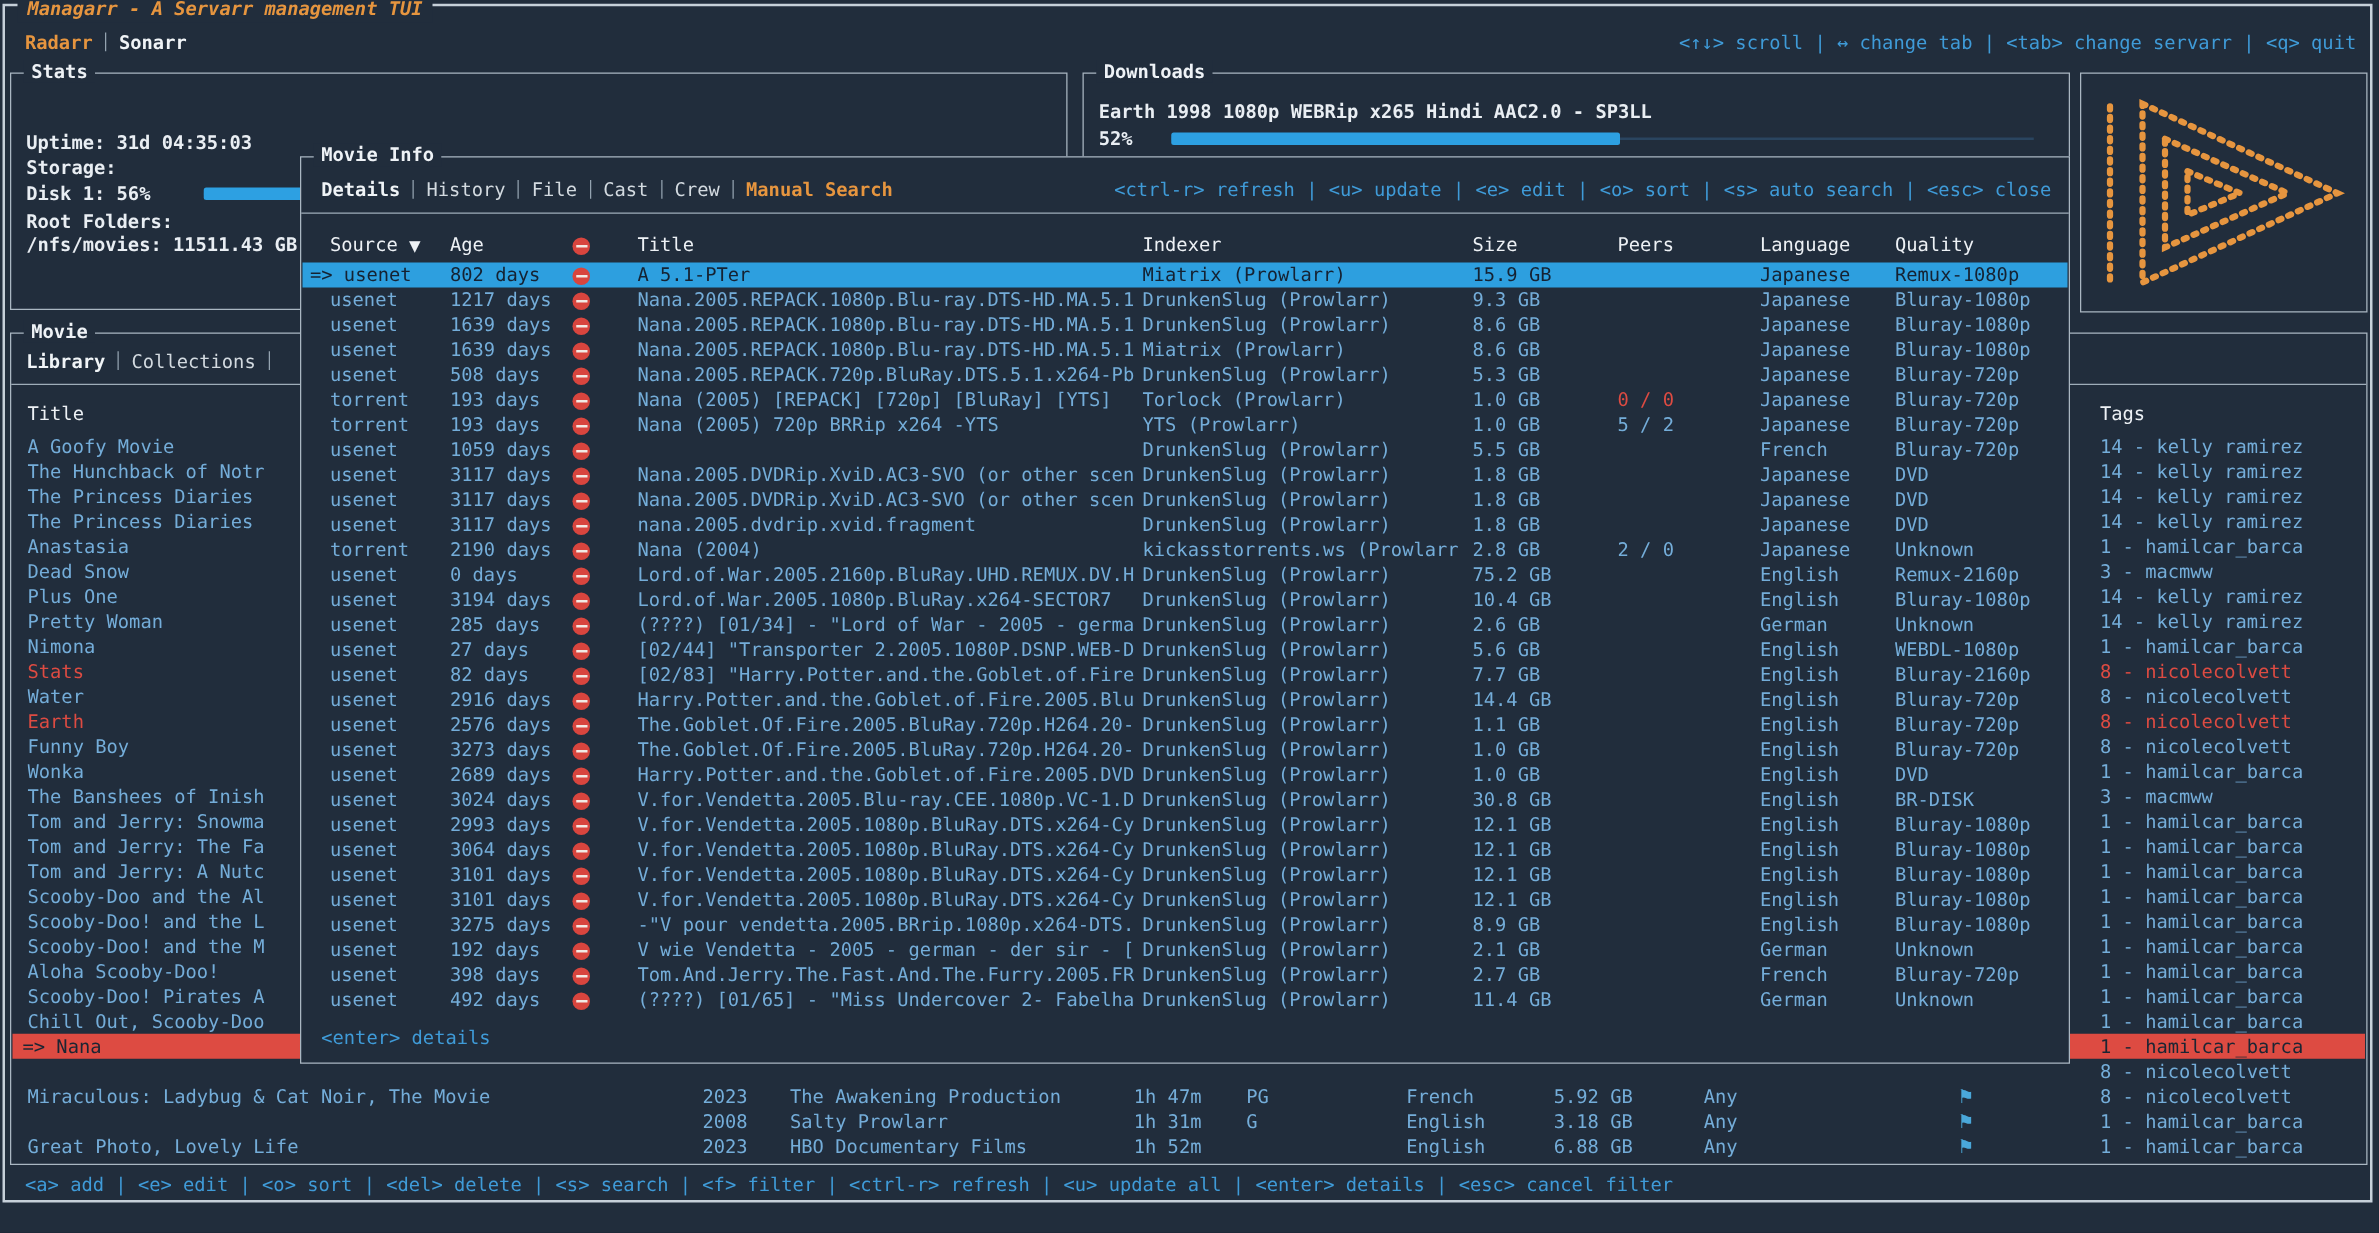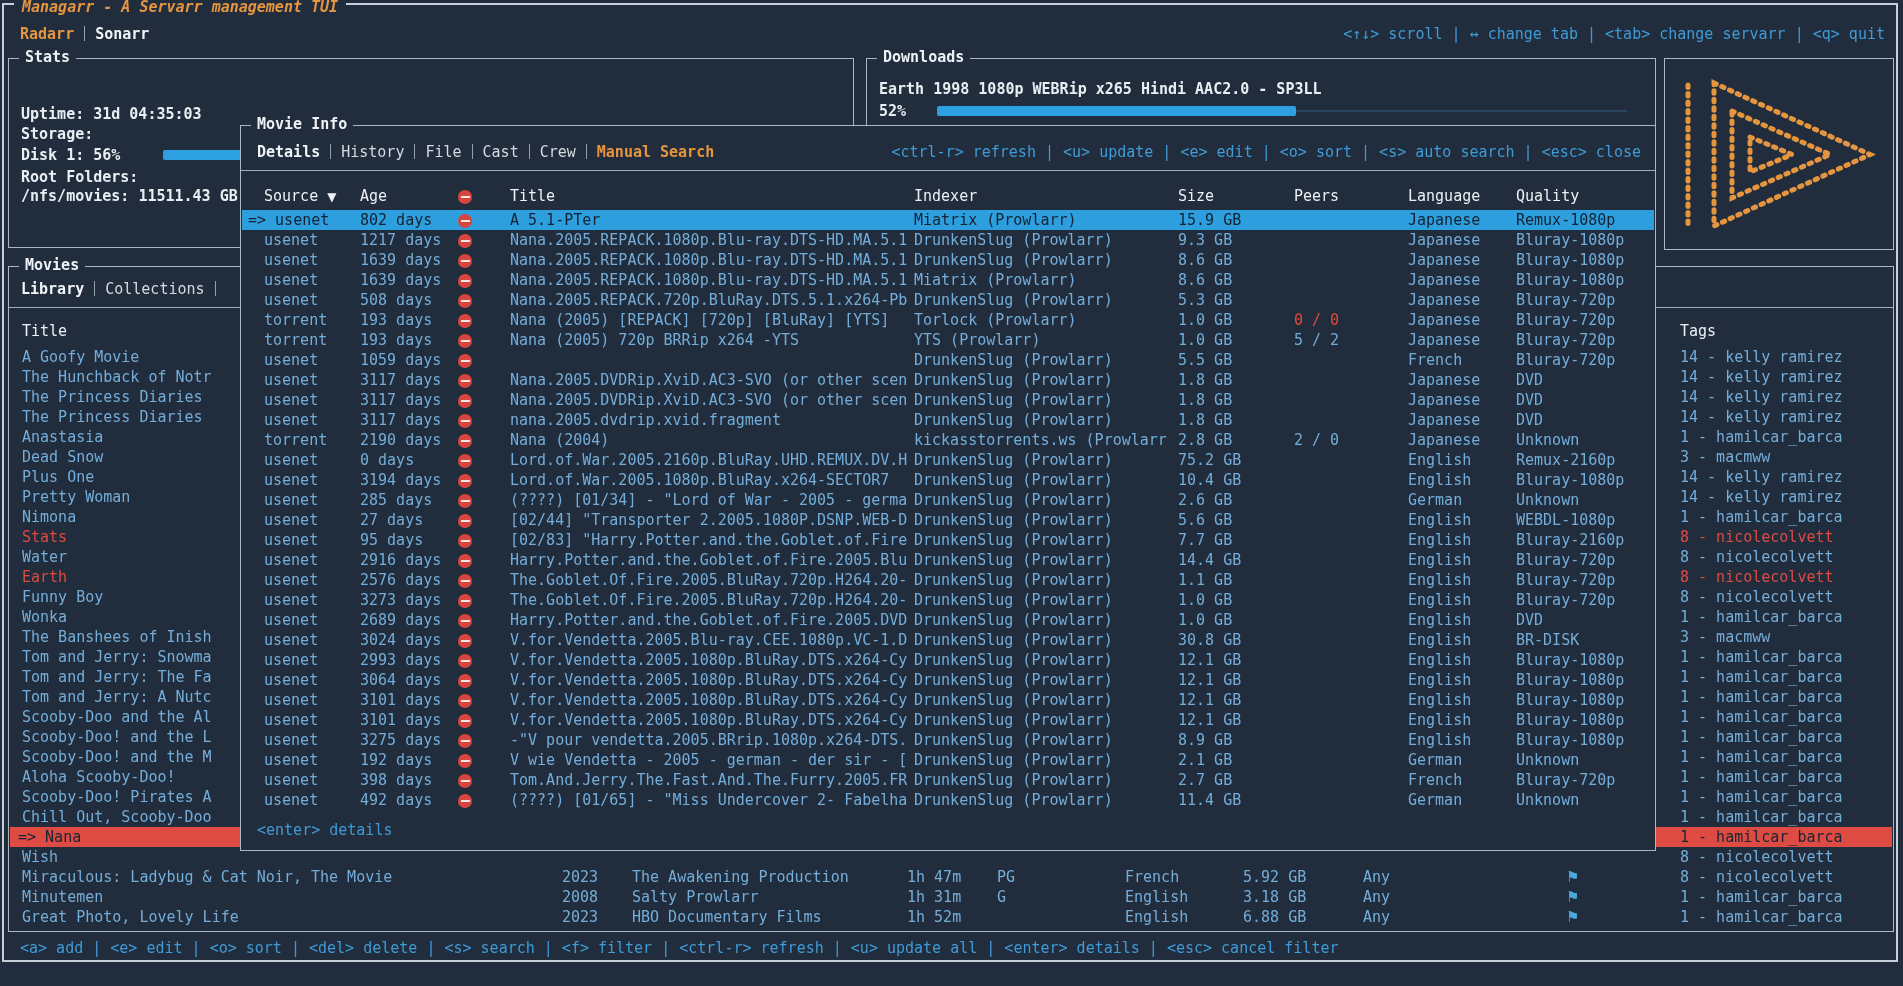--- a/index.html
+++ b/index.html
@@ -110,21 +110,21 @@
       <g fill="none" stroke="#e6953f" stroke-width="5" stroke-dasharray="2.5 6" stroke-linecap="round">
         <line x1="8" y1="8" x2="8" y2="147"></line>
         <path d="M34 6 L190 77.5 L34 149 Z"></path>
         <path d="M52 34 L150 77.5 L52 121 Z"></path>
         <path d="M70 60 L112 77.5 L70 95 Z"></path>
       </g>
     </svg>
   </div>
 
   <div class="panel movies">
-    <span class="panel-title">Movies</span>
+    <span class="panel-title">Movie</span>
     <div class="mtabs">
       <span class="tab hl">Library</span><span class="vsep"></span><span class="tab">Collections</span><span class="vsep"></span>
     </div>
     <div class="hline" style="top:40px"></div>
     <div class="mthead">
       <span class="cell hdr" style="left:12px">Title</span>
       <span class="cell hdr" style="left:1670px">Tags</span>
     </div>
     <div class="mbody">
 
@@ -422,21 +422,20 @@
         <span class="cell" style="left:622px"></span>
         <span class="cell" style="left:897px"></span>
         <span class="cell" style="left:987px"></span>
         <span class="cell" style="left:1115px"></span>
         <span class="cell" style="left:1233px"></span>
         <span class="cell" style="left:1353px"></span>
 
         <span class="cell c-mtag">1 - hamilcar_barca</span>
       </div>
         <div class="row mrow">
-        <span class="cell c-mtitle"><span class="pfx"></span><span>Wish</span></span>
         <span class="cell" style="left:552px"></span>
         <span class="cell" style="left:622px"></span>
         <span class="cell" style="left:897px"></span>
         <span class="cell" style="left:987px"></span>
         <span class="cell" style="left:1115px"></span>
         <span class="cell" style="left:1233px"></span>
         <span class="cell" style="left:1353px"></span>
 
         <span class="cell c-mtag">8 - nicolecolvett</span>
       </div>
@@ -446,21 +445,20 @@
         <span class="cell" style="left:622px">The Awakening Production</span>
         <span class="cell" style="left:897px">1h 47m</span>
         <span class="cell" style="left:987px">PG</span>
         <span class="cell" style="left:1115px">French</span>
         <span class="cell" style="left:1233px">5.92 GB</span>
         <span class="cell" style="left:1353px">Any</span>
         <span class="cell flag" style="left:1556px">⚑</span>
         <span class="cell c-mtag">8 - nicolecolvett</span>
       </div>
         <div class="row mrow">
-        <span class="cell c-mtitle"><span class="pfx"></span><span>Minutemen</span></span>
         <span class="cell" style="left:552px">2008</span>
         <span class="cell" style="left:622px">Salty Prowlarr</span>
         <span class="cell" style="left:897px">1h 31m</span>
         <span class="cell" style="left:987px">G</span>
         <span class="cell" style="left:1115px">English</span>
         <span class="cell" style="left:1233px">3.18 GB</span>
         <span class="cell" style="left:1353px">Any</span>
         <span class="cell flag" style="left:1556px">⚑</span>
         <span class="cell c-mtag">1 - hamilcar_barca</span>
       </div>
@@ -669,21 +667,21 @@
         <span class="cell x-rej"><span class="noentry"></span></span>
         <span class="cell x-title">[02/44] "Transporter 2.2005.1080P.DSNP.WEB-D</span>
         <span class="cell x-idx">DrunkenSlug (Prowlarr)</span>
         <span class="cell x-size">5.6 GB</span>
         <span class="cell x-peers"></span>
         <span class="cell x-lang">English</span>
         <span class="cell x-qual">WEBDL-1080p</span>
       </div>
         <div class="row xrow">
         <span class="cell x-src"><span class="pfx"></span><span>usenet</span></span>
-        <span class="cell x-age">95 days</span>
+        <span class="cell x-age">82 days</span>
         <span class="cell x-rej"><span class="noentry"></span></span>
         <span class="cell x-title">[02/83] "Harry.Potter.and.the.Goblet.of.Fire</span>
         <span class="cell x-idx">DrunkenSlug (Prowlarr)</span>
         <span class="cell x-size">7.7 GB</span>
         <span class="cell x-peers"></span>
         <span class="cell x-lang">English</span>
         <span class="cell x-qual">Bluray-2160p</span>
       </div>
         <div class="row xrow">
         <span class="cell x-src"><span class="pfx"></span><span>usenet</span></span>

